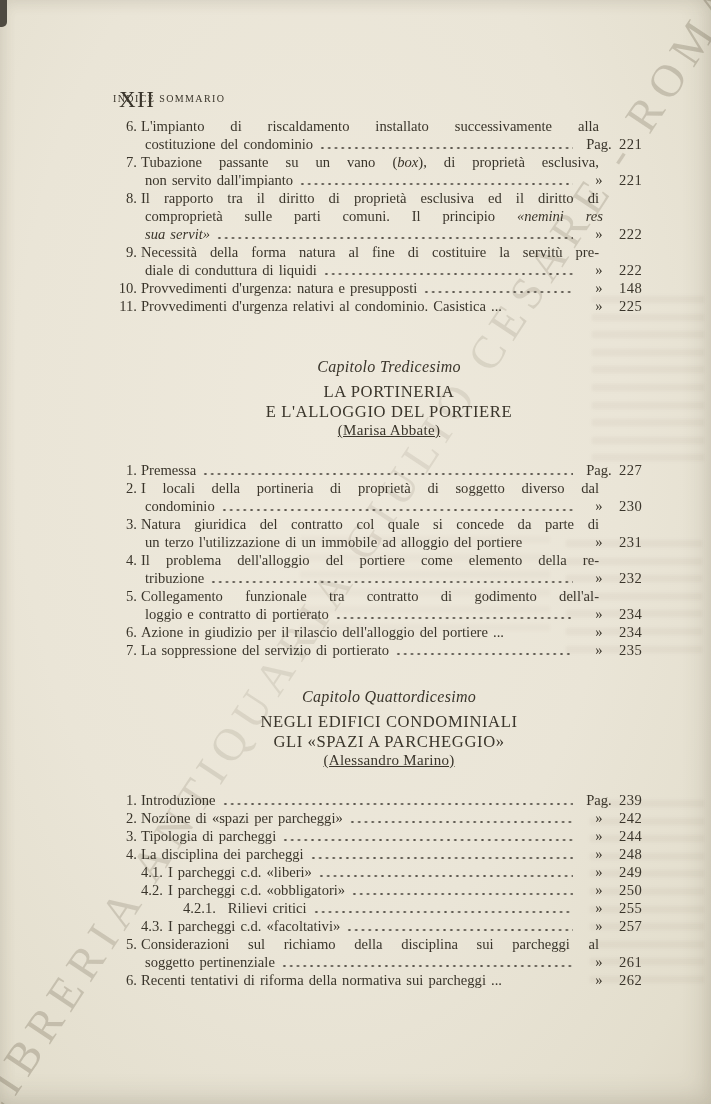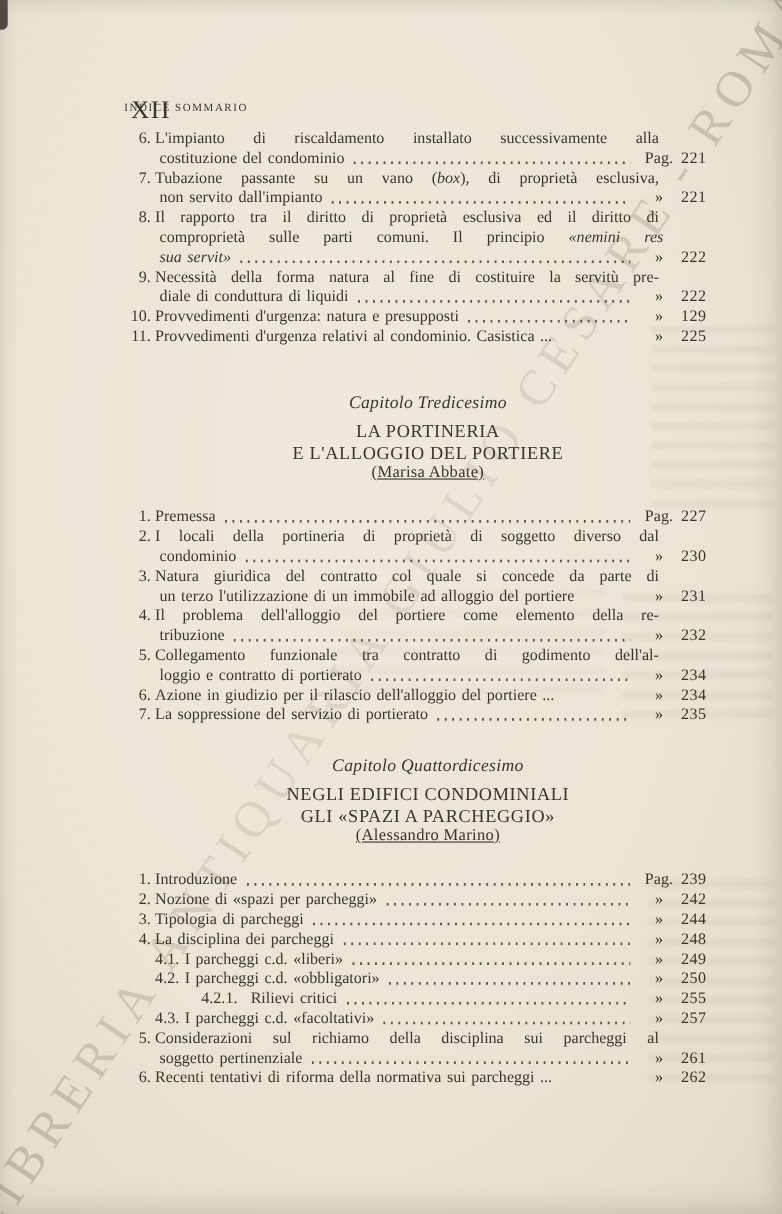--- a/index.html
+++ b/index.html
@@ -148,21 +148,21 @@
         <span class="txt"><span>diale di conduttura di liquidi</span></span>
         <span class="dots"></span>
         <span class="ref">»</span>
         <span class="pg">222</span>
       </div>
       <div class="row">
         <span class="num">10.</span>
         <span class="txt"><span>Provvedimenti d'urgenza: natura e presupposti</span></span>
         <span class="dots"></span>
         <span class="ref">»</span>
-        <span class="pg">129</span>
+        <span class="pg">148</span>
       </div>
       <div class="row">
         <span class="num">11.</span>
         <span class="txt"><span>Provvedimenti d'urgenza relativi al condominio. Casistica ...</span></span>
         <span class="gapfill"></span>
         <span class="ref">»</span>
         <span class="pg">225</span>
       </div>
     </div>
 

